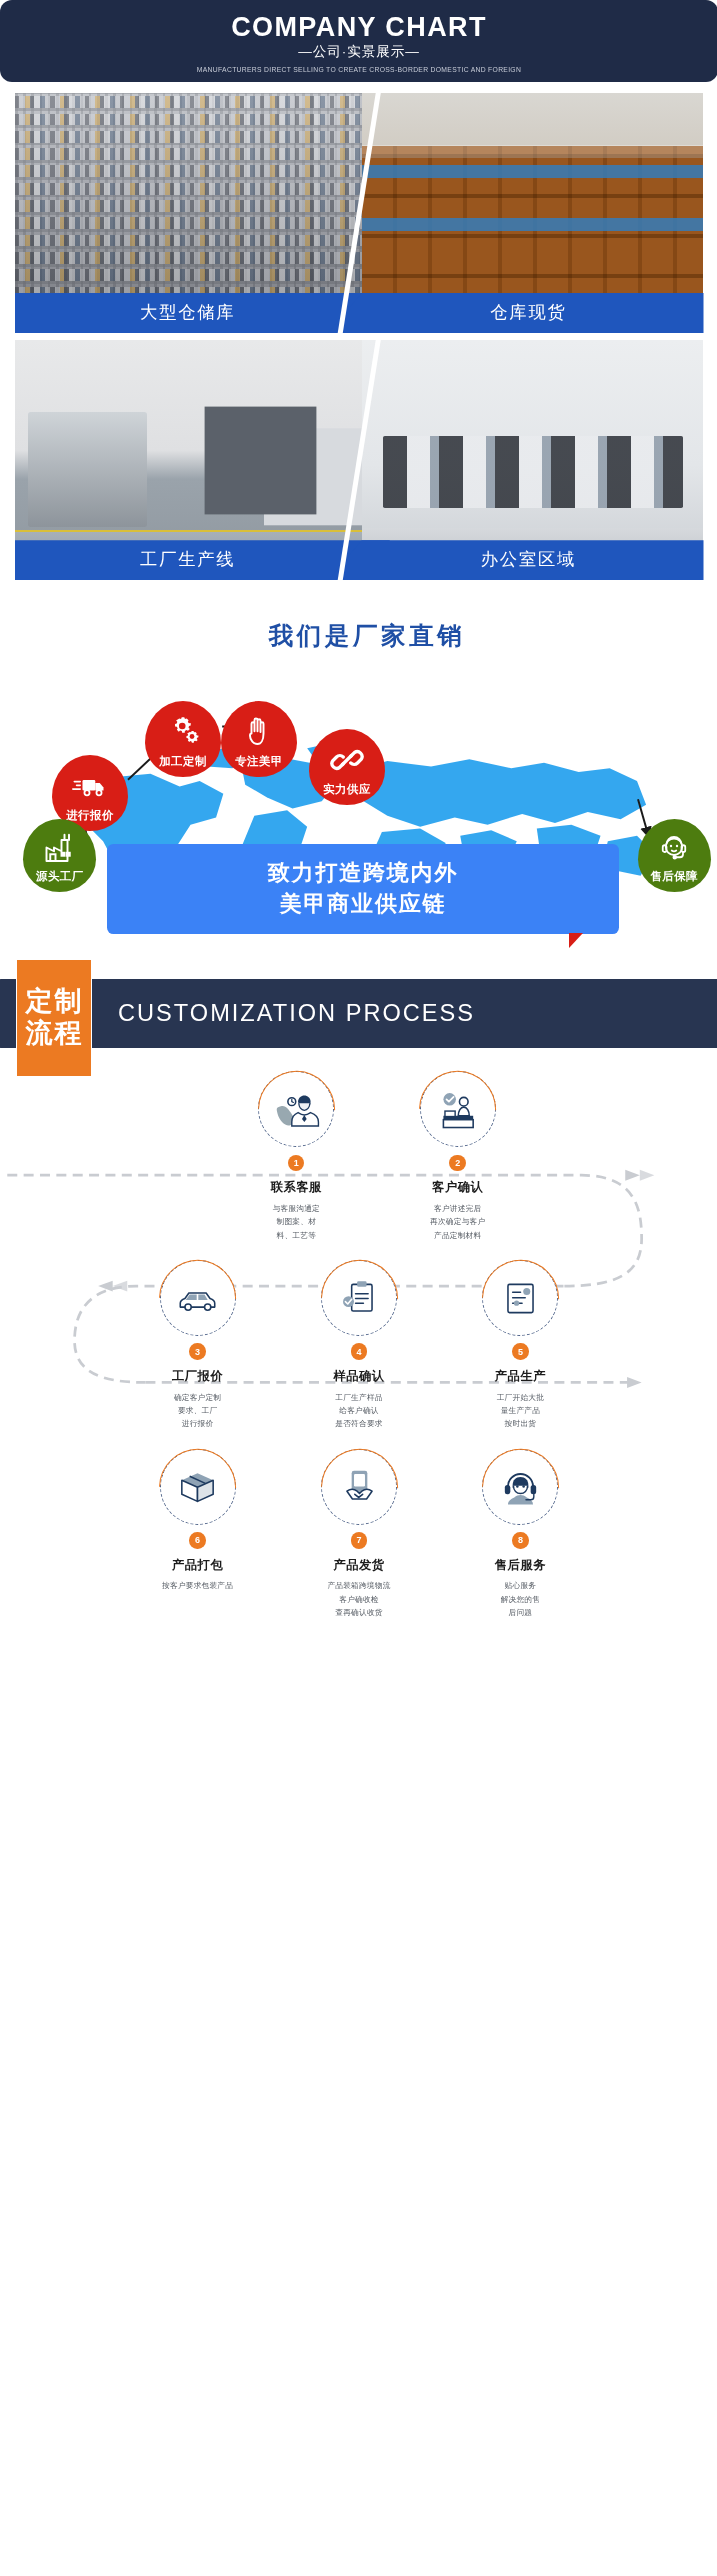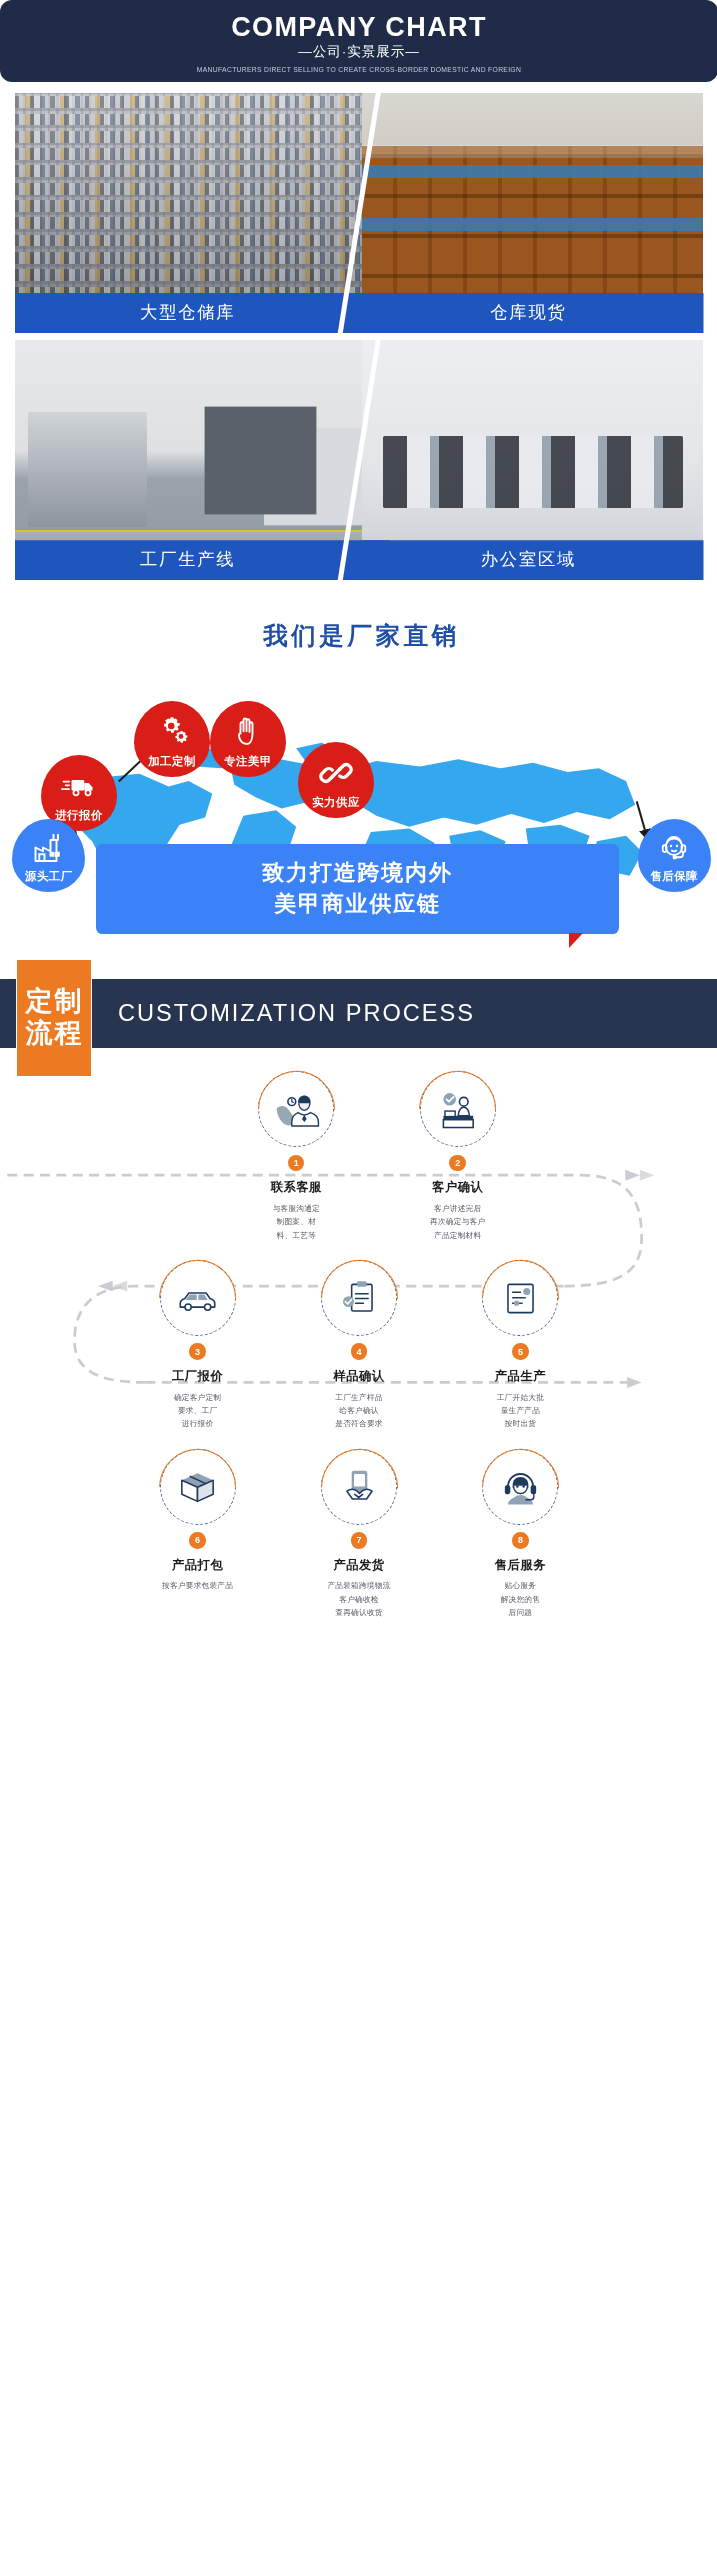--- a/index.html
+++ b/index.html
@@ -157,21 +157,21 @@
     display:flex; align-items:center; justify-content:center;
     color:#fff; font-size:17.3px; letter-spacing:1.8px;
   }
   .caption-cell.l { clip-path: polygon(0 0, 100% 0, 91% 100%, 0 100%); }
   .caption-cell.r { clip-path: polygon(9% 0, 100% 0, 100% 100%, 0 100%); margin-left:-9%; }
   .caption-cell span { display:block; transform: translateY(-0.9px); }
   .caption-cell.l span { transform: translateX(-14.5px) translateY(-0.9px); }
   .caption-cell.r span { transform: translateX(12.7px) translateY(-0.9px); }
 
   
-  .direct-sec { padding: 31px 0 0 5px; position:relative; }
+  .direct-sec { padding: 31px 0 0 16px; position:relative; }
   .direct-title {
     text-align:center; color:#1f4fa5; font-size:24.5px; font-weight:700;
     letter-spacing:3.6px;
   }
   .diagram {
     position: relative;
     height: 300px;
     margin-top: 14.5px;
   }
   
@@ -179,41 +179,41 @@
     position:absolute; left:47px; right:47px; top:75px; height:164px;
     opacity:.95;
   }
   .bubble {
     position:absolute;
     border-radius: 50% 50% 50% 50% / 55% 55% 45% 45%;
     display:flex; flex-direction:column; align-items:center; justify-content:flex-end;
     color:#fff; text-align:right;
   }
   .bubble.red   { background:#d81e16; }
-  .bubble.black { background:#3b82f6; }
+  .bubble.black { background:#4d7c0f; }
   .bubble .b-label {
     font-size:11.4px; font-weight:700; letter-spacing:0.5px;
     padding-bottom:10px; line-height:1;
   }
   .bubble .b-icon {
     flex:1; display:flex; align-items:center; justify-content:center;
     width:100%; padding-top:7.3px;
   }
   .bubble .b-icon svg { width:36px; height:36px; }
 
   .b-truck    { left:33px;  top:94px;  width:76px;  height:76px; }
   .b-gear     { left:124px; top:40px;   width:76px;  height:76px; }
   .b-hand     { left:211px; top:40px;   width:76px;  height:76px; }
   .b-chain    { left:298px; top:73px;   width:76px;  height:76px; }
   .b-factory  { left:7.3px;   top:153px;  width:73px;  height:73px; }
   .b-service  { right:7.3px;  top:153px;  width:73px;  height:73px; }
   .b-truck    { left:36px;  top:89px; }
   .b-gear     { left:129px; top:35px; }
   .b-hand     { left:205px; top:35px; }
-  .b-chain    { left:293px; top:76px; }
+  .b-chain    { left:293px; top:63px; }
 
   .arrow-svg { position:absolute; inset:0; pointer-events:none; }
 
   .center-banner {
     position:absolute; left:91px; right:99px; top:178px;
     background:#3b82f6; border-radius:6.4px;
     padding:12.7px 9px 14.5px 9px;
     color:#fff; text-align:center;
     z-index:5;
   }

